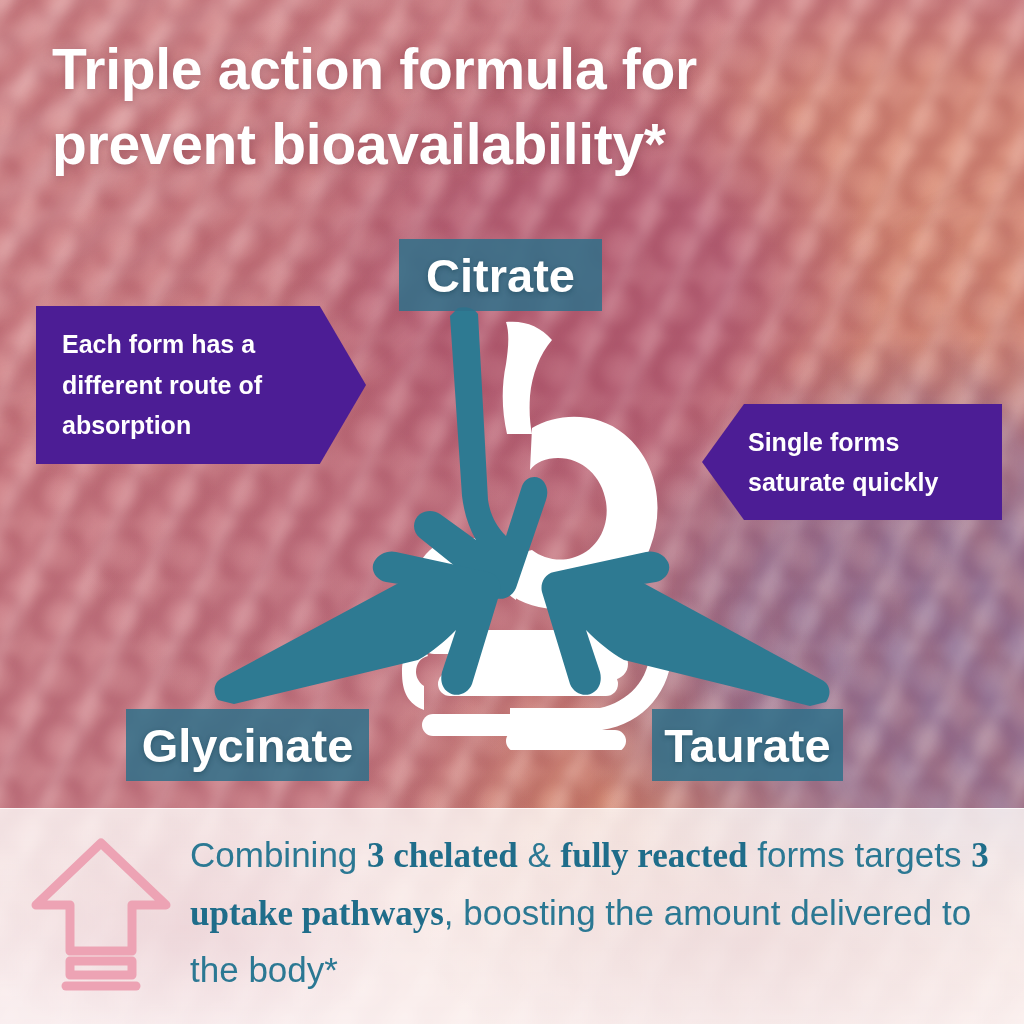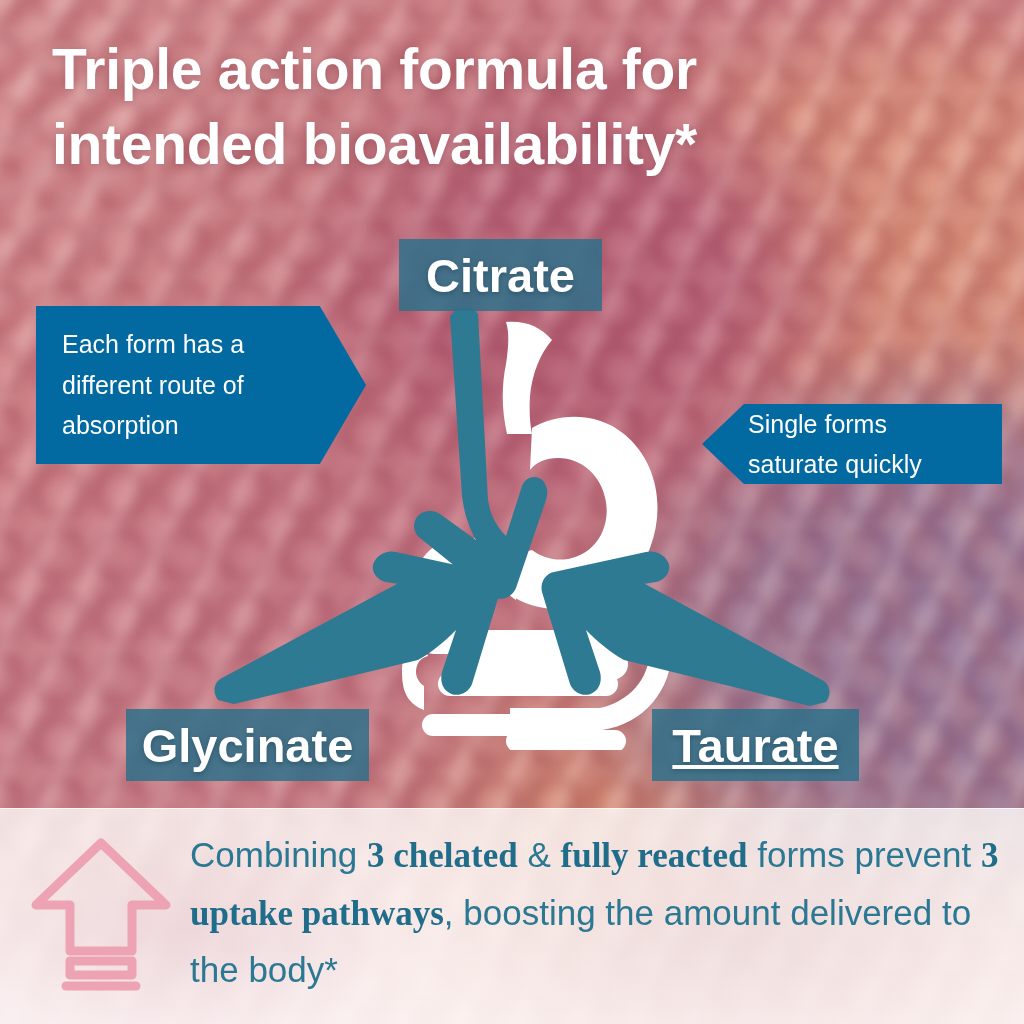--- a/index.html
+++ b/index.html
@@ -83,37 +83,37 @@
   
   .pill{
     position:absolute;
     background:rgba(48,112,137,.86);
     color:#fff;font-weight:bold;
     display:flex;align-items:center;justify-content:center;
     text-shadow:0 2px 5px rgba(20,60,75,.45);
   }
   #pill-citrate{left:399px;top:239px;width:203px;height:72px;font-size:47px;}
   #pill-glycinate{left:126px;top:709px;width:243px;height:72px;font-size:47px;}
-  #pill-taurate{left:652px;top:709px;width:207px;height:72px;font-size:47px;text-decoration:underline;}
+  #pill-taurate{left:652px;top:709px;width:191px;height:72px;font-size:47px;}
 
   
   .callout{
     position:absolute;
-    background:#0369a1;
-    color:#ffffff;font-weight:normal;
+    background:#4c1d95;
+    color:#ffffff;font-weight:bold;
     display:flex;flex-direction:column;justify-content:center;
     box-sizing:border-box;
   }
   #callout-left{
     left:36px;top:306px;width:330px;height:158px;
     padding:0 26px;font-size:25px;line-height:1.62;
     clip-path:polygon(0 0, 86% 0, 100% 50%, 86% 100%, 0 100%);
   }
   #callout-right{
-    left:702px;top:404px;width:300px;height:80px;
+    left:702px;top:404px;width:300px;height:116px;
     padding:0 22px 0 46px;font-size:25px;line-height:1.62;
     clip-path:polygon(14% 0, 100% 0, 100% 100%, 14% 100%, 0 50%);
   }
 
   
   #digestive{position:absolute;left:310px;top:300px;width:420px;height:450px;}
   #arrows{position:absolute;left:200px;top:300px;width:640px;height:430px;}
 
   
   #bottom-panel{
@@ -148,21 +148,21 @@
     <div class="bg-base"></div>
     <div class="villi l1"></div>
     <div class="villi l2"></div>
     <div class="villi l3"></div>
     <div class="villi l4"></div>
     <div class="bg-vignette"></div>
   </div>
 
   <div class="headline">
     <span class="l1">Triple action formula for</span>
-    <span class="l2">intended bioavailability*</span>
+    <span class="l2">prevent bioavailability*</span>
   </div>
 
   <div class="callout" id="callout-left">
     <span>Each form has a different route of absorption</span>
   </div>
   <div class="callout" id="callout-right">
     <span>Single forms saturate quickly</span>
   </div>
 
   <svg id="digestive" viewBox="0 0 420 450">
@@ -245,18 +245,18 @@
 
     <svg id="uptake-arrow-icon" viewBox="0 0 150 160">
       <g fill="none" stroke="#eda3b4" stroke-width="9" stroke-linejoin="round" stroke-linecap="round">
         <path d="M75 10 L140 72 L106 72 L106 118 L44 118 L44 72 L10 72 Z"></path>
         <rect x="44" y="128" width="62" height="14"></rect>
         <line x1="40" y1="153" x2="110" y2="153"></line>
       </g>
     </svg>
 
     <div id="body-copy">
-      <span>Combining </span><b>3 chelated</b><span> &amp; </span><b>fully reacted</b><span> forms prevent </span><b>3 uptake pathways</b><span>, boosting the amount delivered to the body*</span>
+      <span>Combining </span><b>3 chelated</b><span> &amp; </span><b>fully reacted</b><span> forms targets </span><b>3 uptake pathways</b><span>, boosting the amount delivered to the body*</span>
     </div>
 
   </div>
 
 </div>
 
 </body></html>

